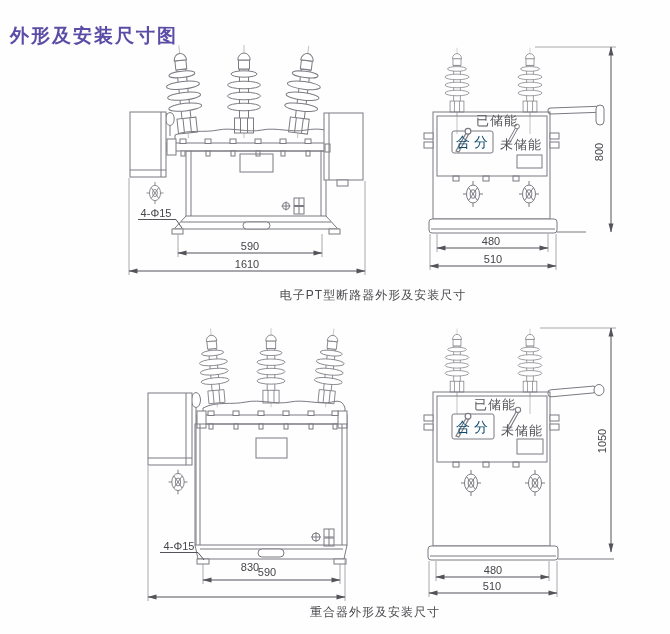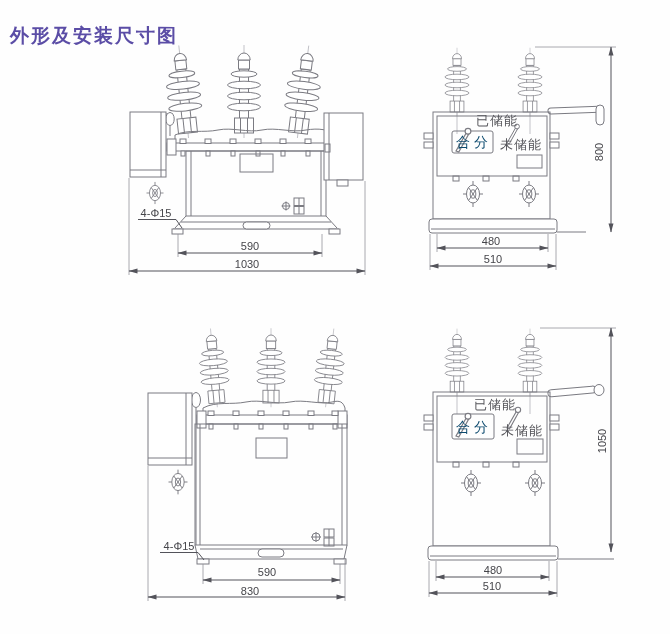--- a/index.html
+++ b/index.html
@@ -271,35 +271,37 @@
     <line class="ext" x1="557" y1="561" x2="557" y2="597"></line>
     <line class="dim" x1="429" y1="593" x2="557" y2="593" marker-start="url(#as)" marker-end="url(#ae)"></line>
 
     <line class="ext" x1="540" y1="328" x2="616" y2="328"></line>
     <line class="dim" x1="611" y1="328" x2="611" y2="552" marker-start="url(#as)" marker-end="url(#ae)"></line>
   </g>
 </svg>
 
 <div id="title">外形及安装尺寸图</div>
 
+<span class="caption" style="left:373px;top:295px;">电子PT型断路器外形及安装尺寸</span>
+<span class="caption" style="left:375px;top:612px;">重合器外形及安装尺寸</span>
 
 <span class="txt" style="left:156px;top:213px;">4-Φ15</span>
 <span class="txt" style="left:250px;top:246px;">590</span>
-<span class="txt" style="left:247px;top:264px;">1030</span>
+<span class="txt" style="left:247px;top:264px;">1610</span>
 
 <span class="txt panel-small" style="left:497px;top:120px;">已储能</span>
 <span class="txt panel-big" style="left:474px;top:142px;">合分</span>
 <span class="txt panel-small" style="left:521px;top:144px;">未储能</span>
 <span class="txt" style="left:491px;top:241px;">480</span>
 <span class="txt" style="left:493px;top:259px;">510</span>
 <span class="txt vert" style="left:599px;top:152px;">800</span>
 
 <span class="txt" style="left:179px;top:546px;">4-Φ15</span>
 <span class="txt" style="left:267px;top:572px;">590</span>
-<span class="txt" style="left:250px;top:591px;">830</span>
+<span class="txt" style="left:250px;top:567px;">830</span>
 
 <span class="txt panel-small" style="left:495px;top:404px;">已储能</span>
 <span class="txt panel-big" style="left:474px;top:427px;">合分</span>
 <span class="txt panel-small" style="left:522px;top:430px;">未储能</span>
 <span class="txt" style="left:493px;top:570px;">480</span>
 <span class="txt" style="left:492px;top:586px;">510</span>
 <span class="txt vert" style="left:602px;top:441px;">1050</span>
 
 </div>
 

